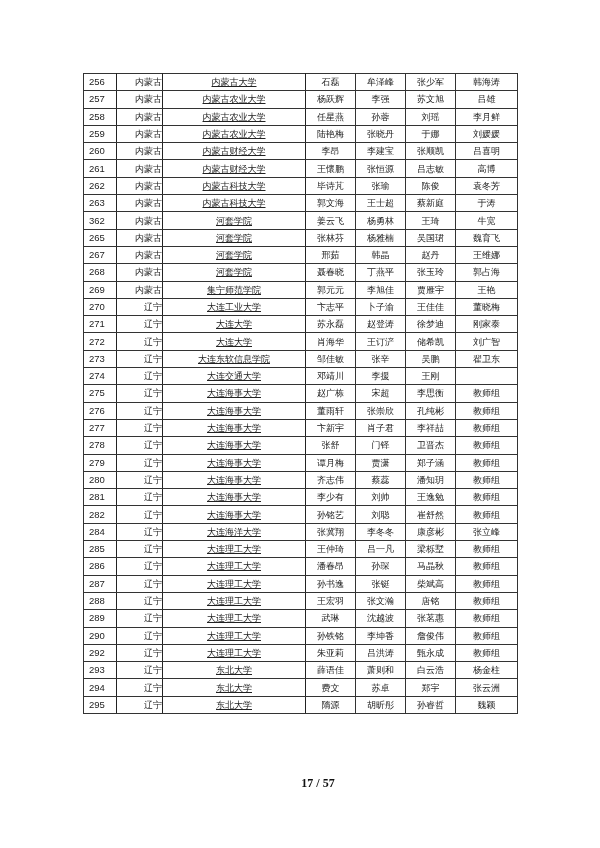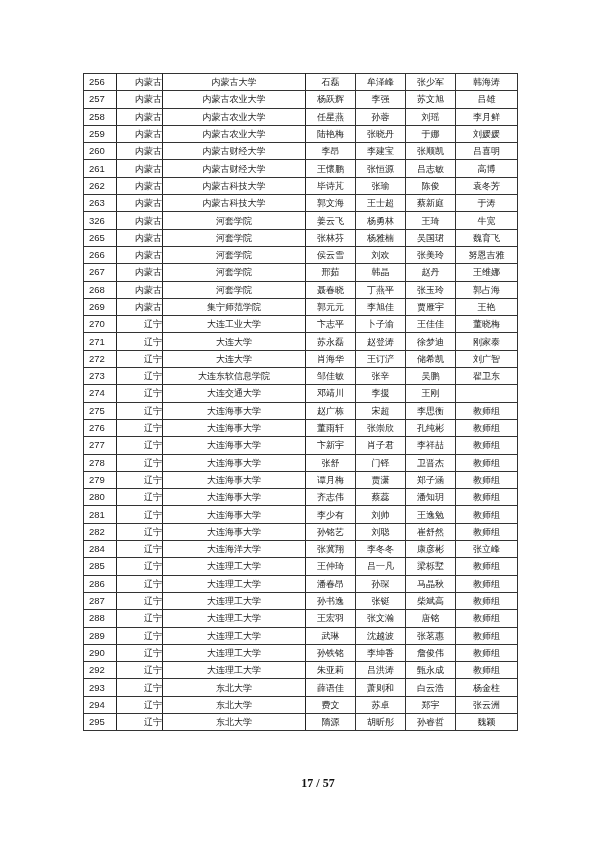--- a/index.html
+++ b/index.html
@@ -6,21 +6,21 @@
   body { width: 600px; height: 848px; position: relative; overflow: hidden;
          font-family: "DejaVu Sans", "Liberation Sans", sans-serif; color: #222; }
   #tbl { position: absolute; left: 83px; top: 73px; width: 434px;
          border-collapse: collapse; table-layout: fixed; border: 1.5px solid #222; }
   #tbl td { border: 1px solid #333; height: 16.3px; padding: 0; font-size: 9px;
             text-align: center; vertical-align: middle; white-space: nowrap; overflow: hidden;
             line-height: 16px; }
   #tbl td.no { text-align: left; padding-left: 5px; font-family: "Liberation Sans", sans-serif; font-size: 9.5px; }
   #tbl td.c1 { border-right: 1.5px solid #222; }
   #tbl td.c2 { border-right: 1.5px solid #222; text-align: right; }
-  #tbl td.c3 { border-right: 1.5px solid #222; }
+  #tbl td.c3 { border-right: 1.5px solid #222; text-decoration: underline; }
   #pagenum { position: absolute; top: 776px; left: 18px; width: 600px; text-align: center;
              font-family: "Liberation Serif", serif; font-weight: bold; font-size: 12px; color: #111; }
 </style>
 </head>
 <body>
 
 <table id="tbl">
   <colgroup>
     <col style="width:33px">
       <col style="width:46px">
@@ -97,45 +97,36 @@
       <tr>
         <td class="no c1">263</td>
         <td class="c2">内蒙古</td>
         <td class="c3">内蒙古科技大学</td>
         <td>郭文海</td>
         <td>王士超</td>
         <td>蔡新庭</td>
         <td>于涛</td>
       </tr>
       <tr>
-        <td class="no c1">326</td>
+        <td class="no c1">362</td>
         <td class="c2">内蒙古</td>
         <td class="c3">河套学院</td>
         <td>姜云飞</td>
         <td>杨勇林</td>
         <td>王琦</td>
         <td>牛宽</td>
       </tr>
       <tr>
         <td class="no c1">265</td>
         <td class="c2">内蒙古</td>
         <td class="c3">河套学院</td>
         <td>张林芬</td>
         <td>杨雅楠</td>
         <td>吴国珺</td>
         <td>魏育飞</td>
-      </tr>
-      <tr>
-        <td class="no c1">266</td>
-        <td class="c2">内蒙古</td>
-        <td class="c3">河套学院</td>
-        <td>侯云雪</td>
-        <td>刘欢</td>
-        <td>张美玲</td>
-        <td>努恩吉雅</td>
       </tr>
       <tr>
         <td class="no c1">267</td>
         <td class="c2">内蒙古</td>
         <td class="c3">河套学院</td>
         <td>邢茹</td>
         <td>韩晶</td>
         <td>赵丹</td>
         <td>王维娜</td>
       </tr>

